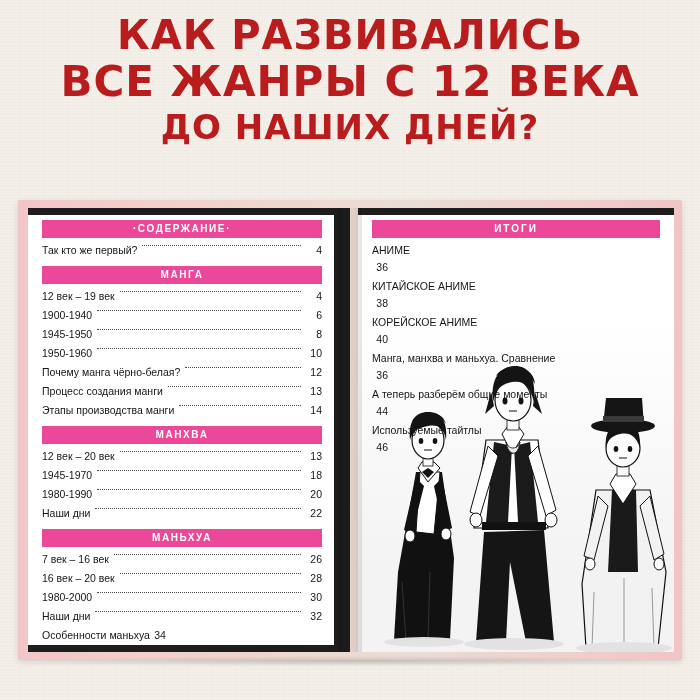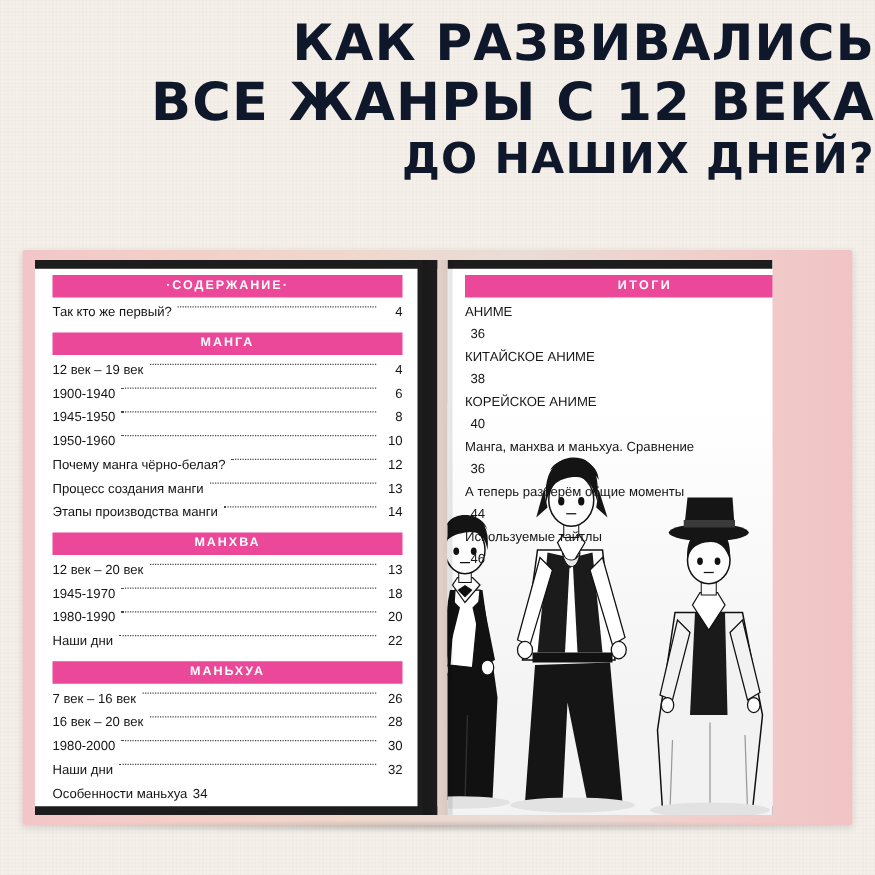--- a/index.html
+++ b/index.html
@@ -23,22 +23,22 @@
       repeating-linear-gradient(90deg, rgba(0,0,0,0.012) 0 1px, rgba(255,255,255,0) 1px 3px);
     pointer-events: none;
   }
 
   
   .headline {
     position: absolute;
     top: 14px;
     left: 0;
     width: 700px;
-    text-align: right;
-    color: #0f172a;
+    text-align: center;
+    color: #b91c1c;
     font-weight: 800;
     letter-spacing: 0.5px;
     line-height: 1.06;
     text-transform: uppercase;
     font-family: "DejaVu Sans", sans-serif;
   }
   .headline .l1 { font-size: 40px; display: block; letter-spacing: 1px;}
   .headline .l2 { font-size: 42px; display: block; margin-top: 4px; letter-spacing: 1px;}
   .headline .l3 { font-size: 34px; display: block; margin-top: 4px; letter-spacing: 1px;}
 
@@ -55,21 +55,21 @@
     overflow: hidden;
   }
   .page {
     position: absolute;
     top: 8px;
     height: 444px;
     background: #ffffff;
     overflow: hidden;
   }
   .page-left  { left: 10px;  width: 322px; }
-  .page-right { left: 340px; width: 260px; }
+  .page-right { left: 340px; width: 316px; }
 
   
   .gutter {
     position: absolute;
     left: 320px;
     top: 8px;
     width: 24px;
     height: 444px;
     background: linear-gradient(90deg, rgba(0,0,0,0.16), rgba(0,0,0,0.03) 45%, rgba(0,0,0,0.10));
     pointer-events: none;

